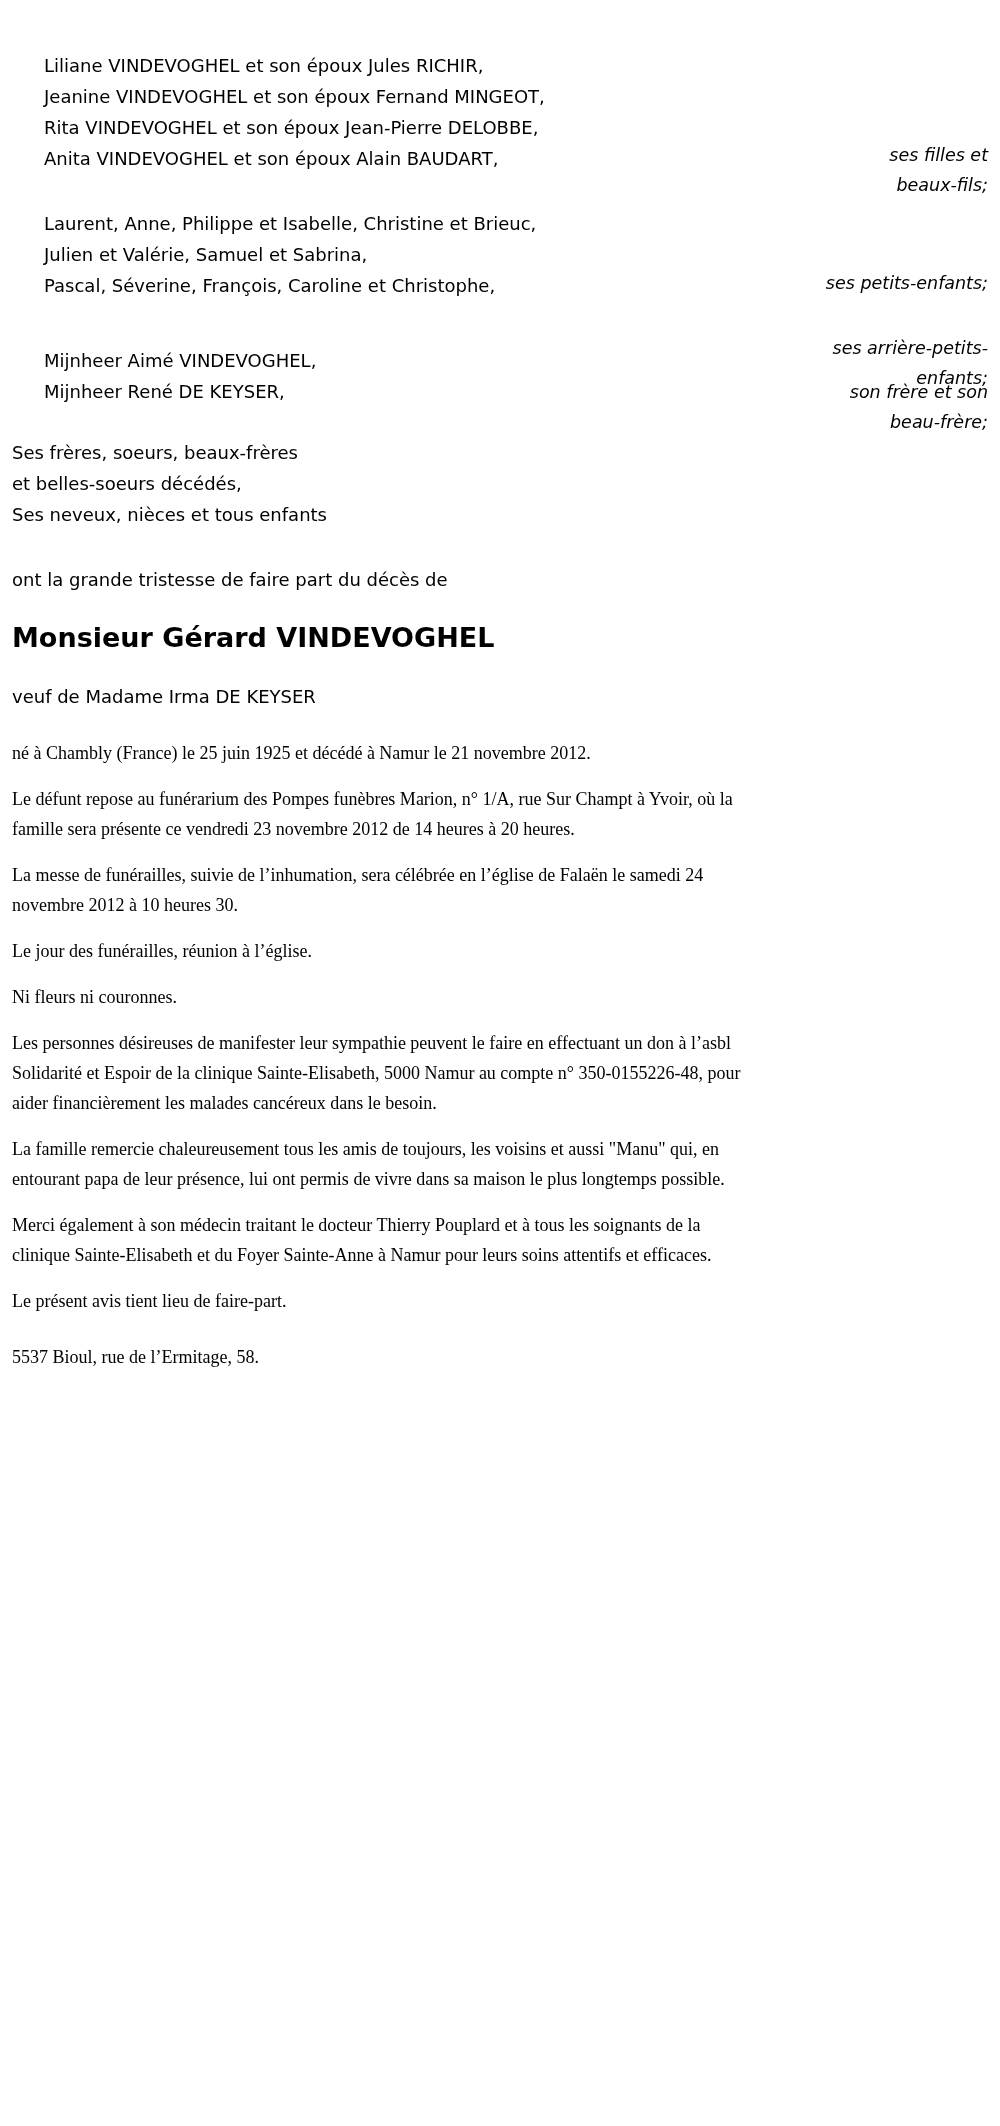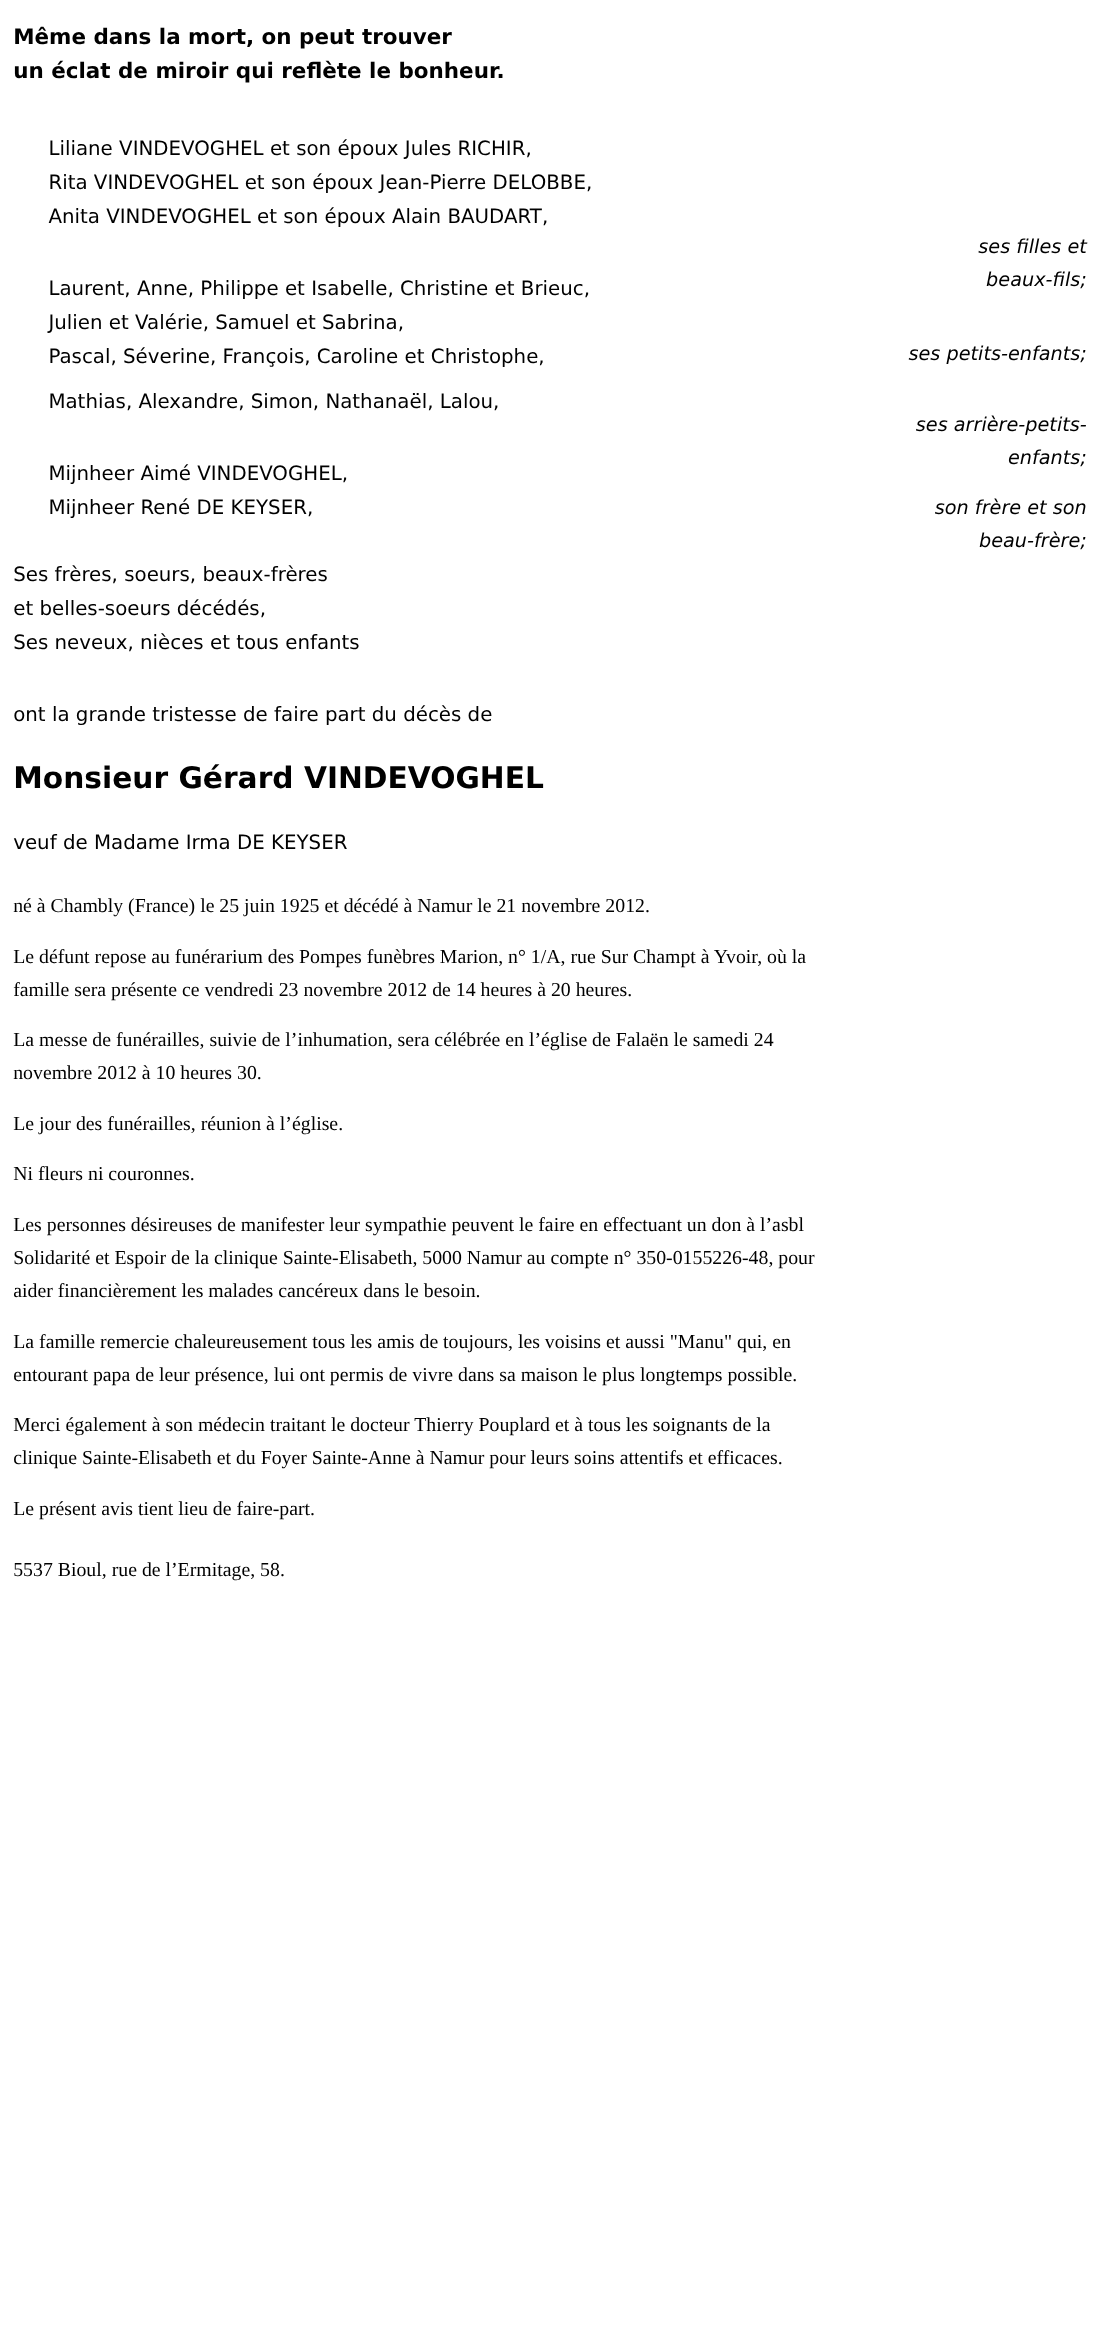--- a/index.html
+++ b/index.html
@@ -76,30 +76,27 @@
   .gap-16 { height: 16px; }
   .gap-26 { height: 26px; }
   .gap-30 { height: 30px; }
   .gap-34 { height: 34px; }
 </style>
 </head>
 <body>
 
 <div class="page">
 
-  <div class="epitaph">
-    <div>Même dans la mort, on peut trouver</div>
-    <div>un éclat de miroir qui reflète le bonheur.</div>
-  </div>
 
   <div class="spacer-lg"></div>
 
   <div class="block">
     <div class="names">
       <div>Liliane VINDEVOGHEL et son époux Jules RICHIR,</div>
+      <div>Jeanine VINDEVOGHEL et son époux Fernand MINGEOT,</div>
       <div>Rita VINDEVOGHEL et son époux Jean-Pierre DELOBBE,</div>
       <div>Anita VINDEVOGHEL et son époux Alain BAUDART,</div>
     </div>
     <div class="role" style="top: 90px;">
       <div>ses filles et</div>
       <div>beaux-fils;</div>
     </div>
   </div>
 
   <div class="gap-34"></div>
@@ -111,23 +108,20 @@
       <div>Pascal, Séverine, François, Caroline et Christophe,</div>
     </div>
     <div class="role" style="top: 60px;">
       <div>ses petits-enfants;</div>
     </div>
   </div>
 
   <div class="gap-10"></div>
 
   <div class="block">
-    <div class="names">
-      <div>Mathias, Alexandre, Simon, Nathanaël, Lalou,</div>
-    </div>
     <div class="role" style="top: 22px;">
       <div>ses arrière-petits-</div>
       <div>enfants;</div>
     </div>
   </div>
 
   <div class="gap-34"></div>
 
   <div class="block">
     <div class="names">

